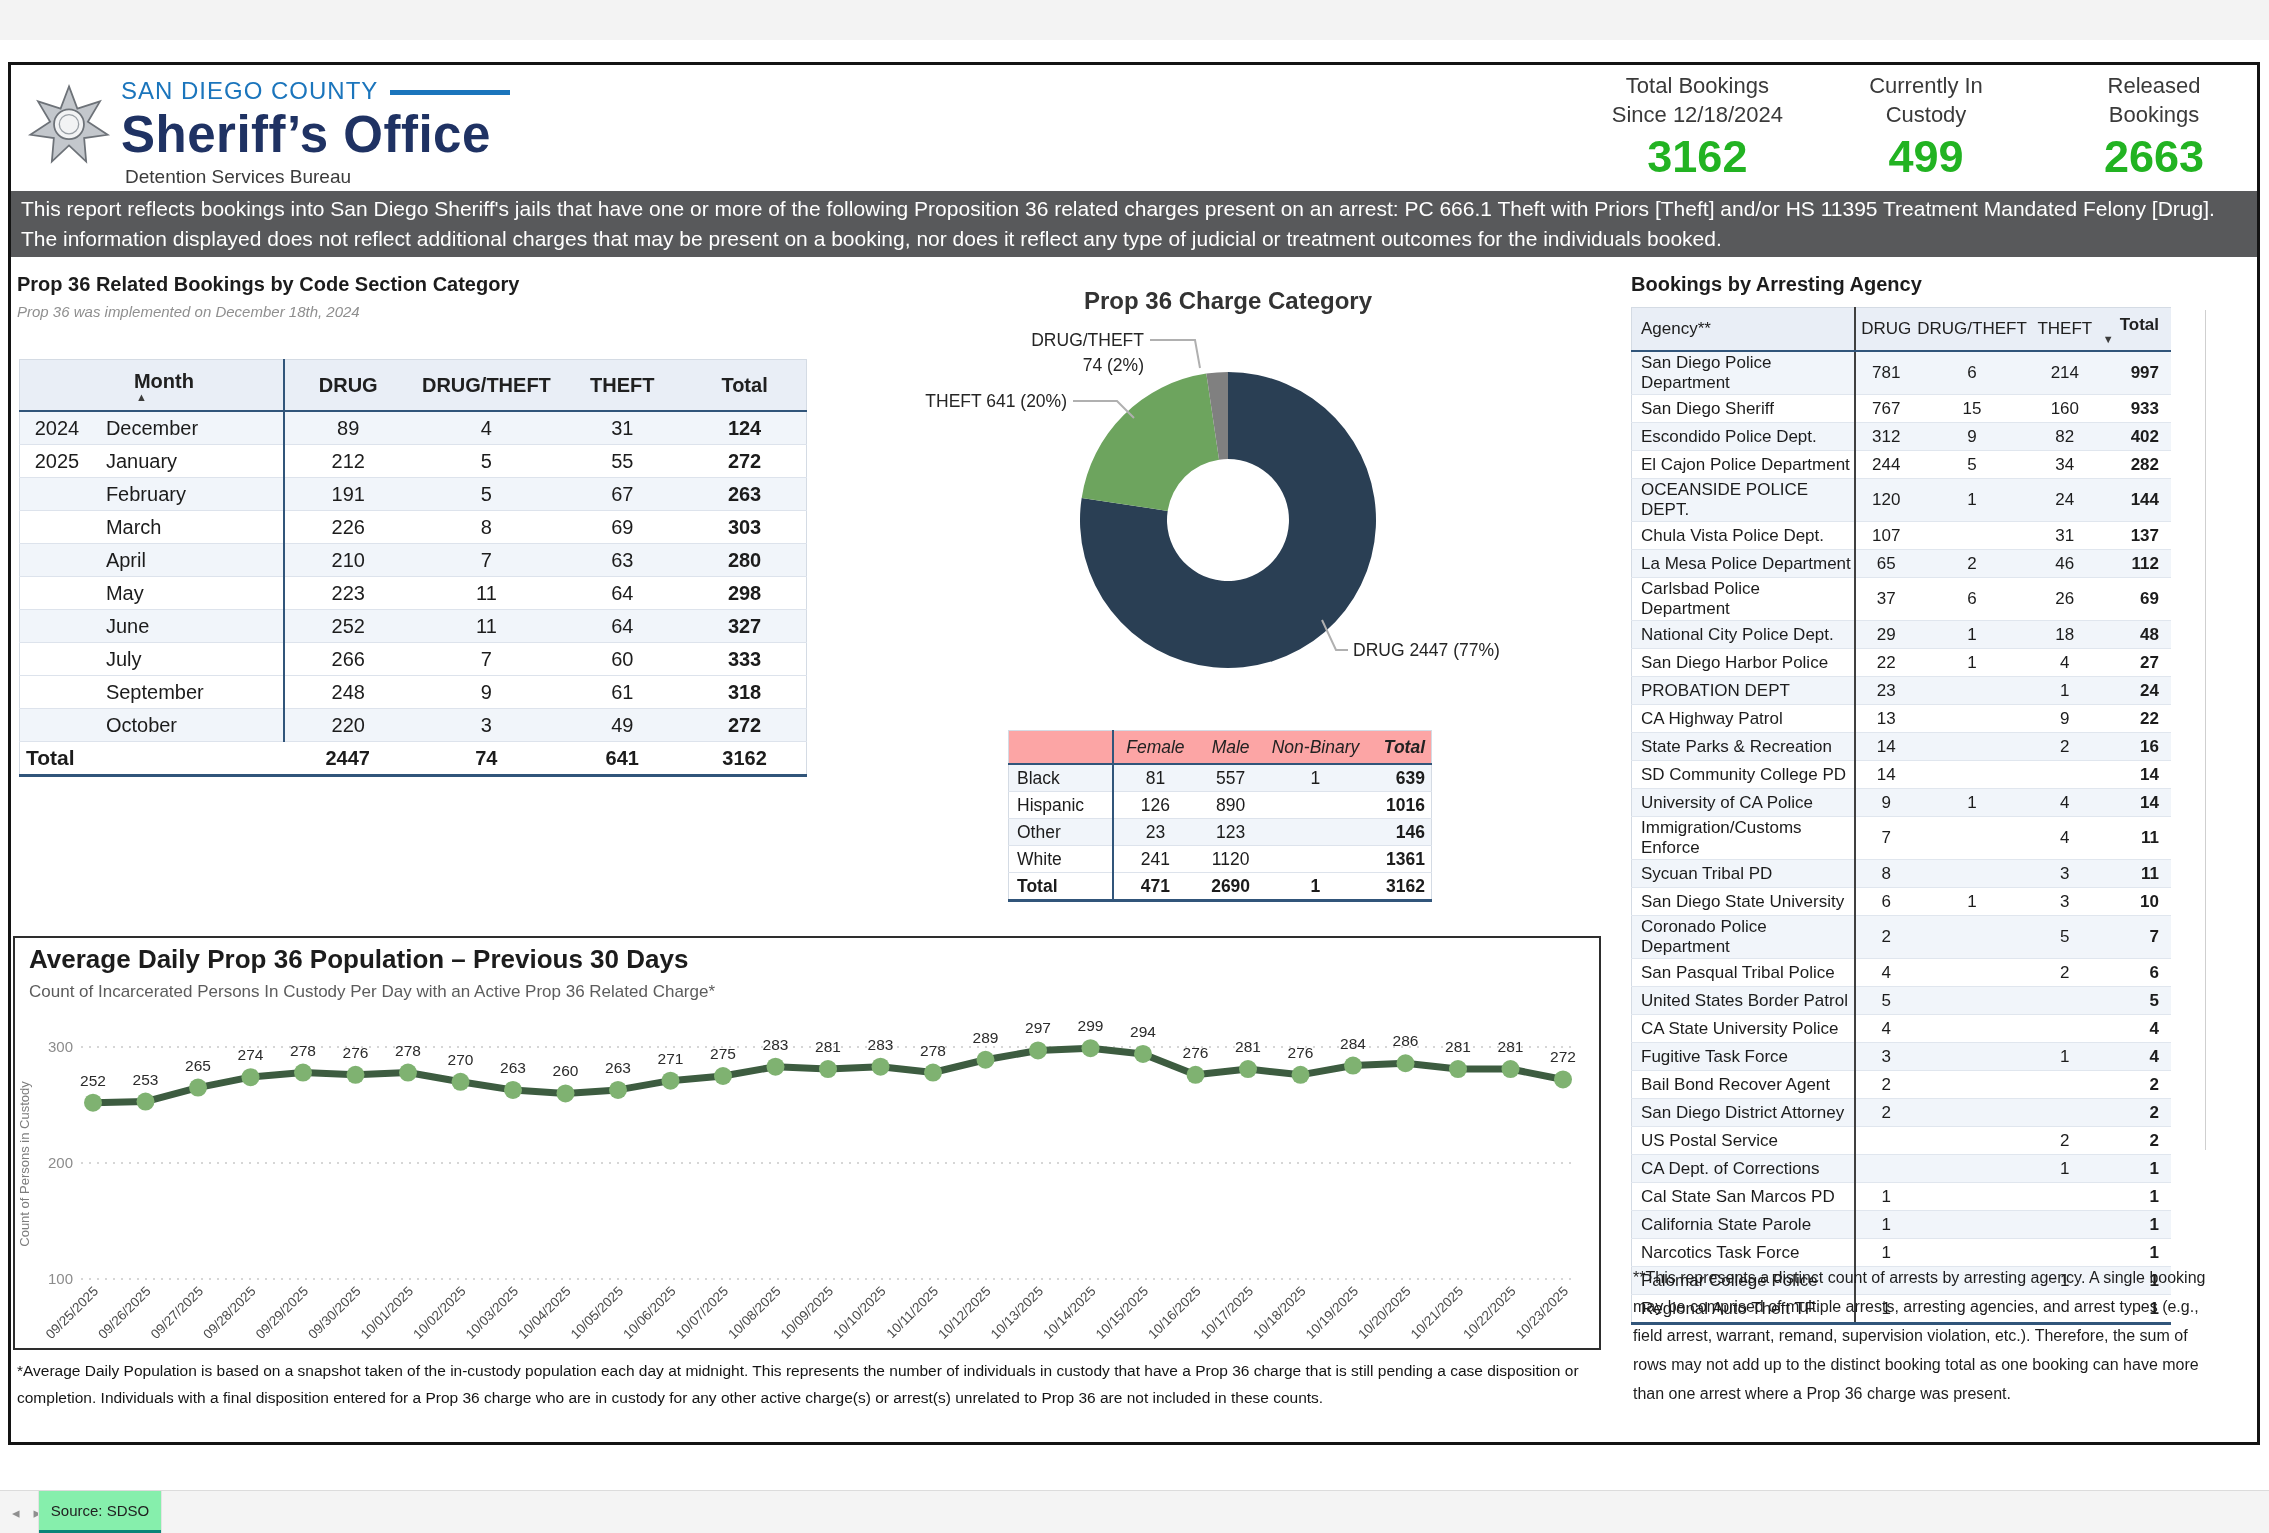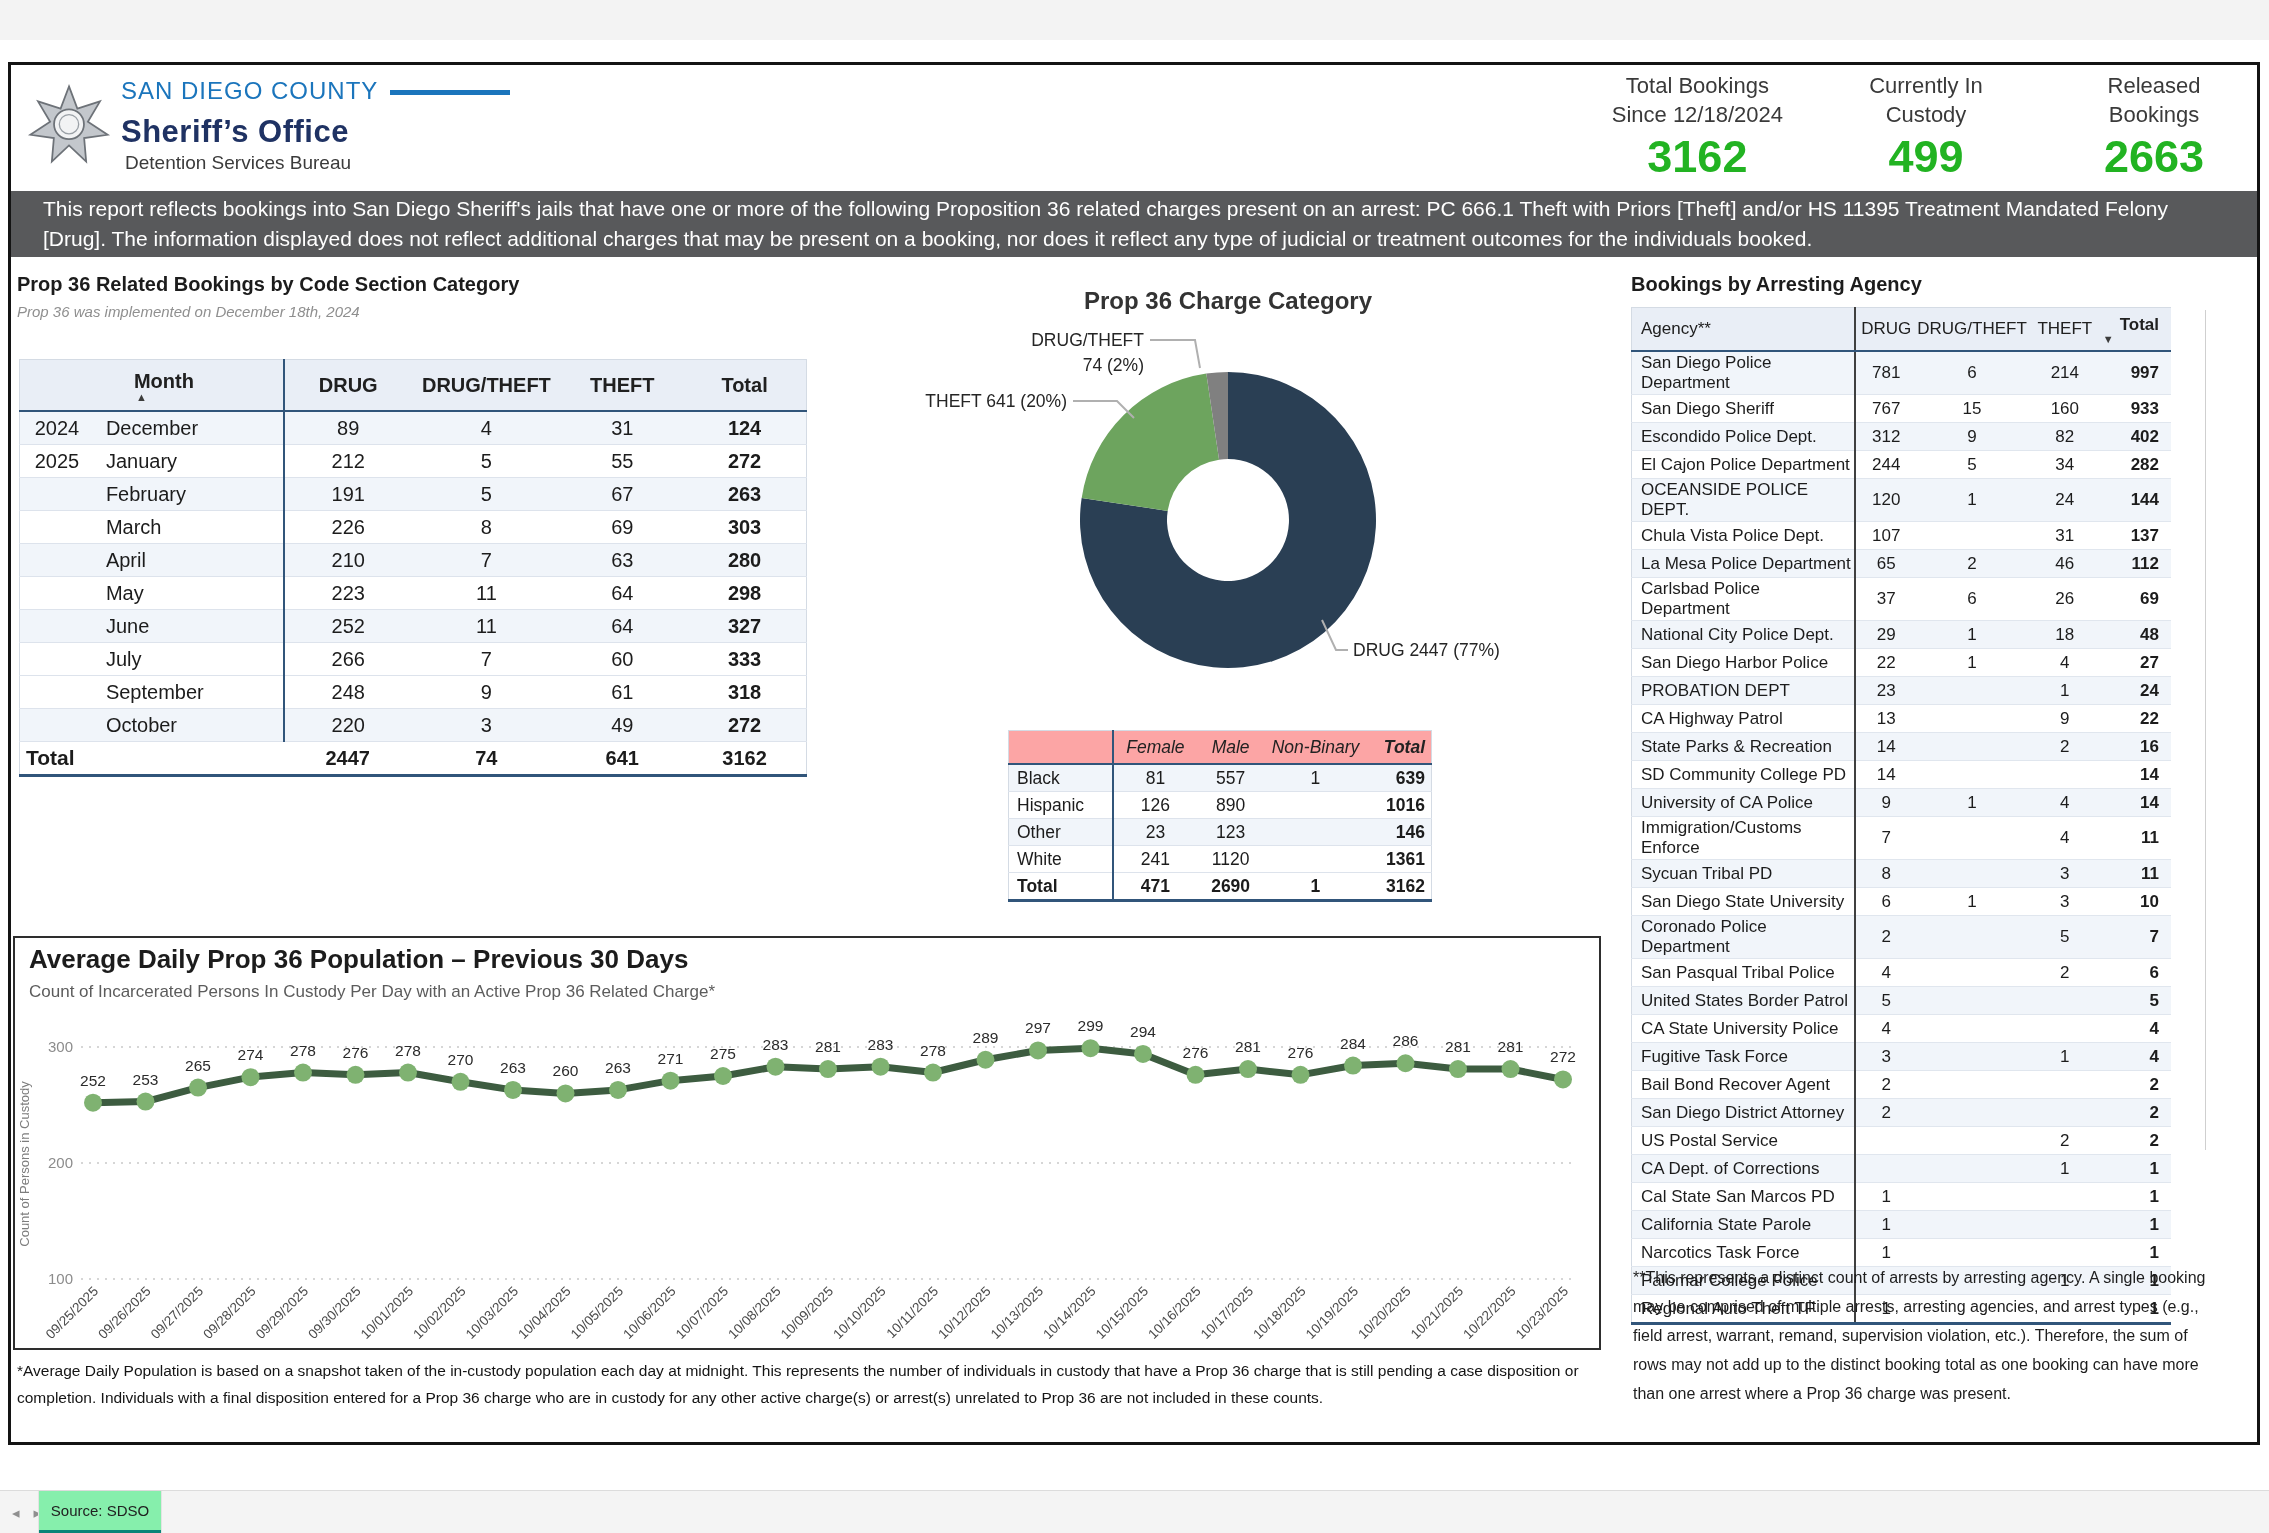--- a/index.html
+++ b/index.html
@@ -8,35 +8,35 @@
   .top-strip{position:absolute;left:0;top:0;width:100%;height:40px;background:#f3f3f3;}
   .report-frame{position:absolute;left:8px;top:62px;width:2252px;height:1383px;
         border:3px solid #141414;background:#fff;box-sizing:border-box;}
 
   
   .hdr{position:absolute;left:0;top:0;width:100%;height:126px;}
   .logo-star{position:absolute;left:14px;top:8px;}
   .logo-text{position:absolute;left:110px;top:12px;white-space:nowrap;}
   .lg1{font-size:24px;letter-spacing:1px;color:#1b75bc;font-weight:500;}
   .lg1 .dash{display:inline-block;width:120px;height:5px;background:#1b75bc;margin-left:12px;vertical-align:middle;}
-  .lg2{font-size:31px;font-weight:bold;color:#1f3263;margin-top:9px;letter-spacing:0.5px;}
+  .lg2{font-size:51px;font-weight:bold;color:#1f3263;margin-top:0px;letter-spacing:0.5px;}
   .lg3{font-size:19px;color:#3b3b3b;margin-top:2px;margin-left:4px;}
   .title-blk{position:absolute;left:0;right:0;top:16px;text-align:center;pointer-events:none;}
   .title-blk h1{margin:0;font-size:47px;color:#101010;}
   .t-bold{font-weight:bold;letter-spacing:1px;}
   .t-light{font-weight:normal;letter-spacing:3px;}
   .stamp{font-size:21px;font-weight:bold;color:#22b322;margin-top:6px;}
   .kpis{position:absolute;right:18px;top:6px;display:flex;gap:58px;}
   .kpi{text-align:center;min-width:170px;}
   .kpi .lab{font-size:22px;color:#3a3a3a;line-height:29px;}
   .kpi .val{font-size:45px;color:#22b322;font-weight:bold;margin-top:2px;}
 
   
   .banner{position:absolute;left:0;top:126px;width:100%;height:66px;background:#58595b;
-          box-sizing:border-box;padding:3px 32px;color:#fff;font-size:21px;line-height:30px;}
+          box-sizing:border-box;padding:3px 10px;color:#fff;font-size:21px;line-height:30px;}
 
   
   .sec-title{font-size:20px;font-weight:bold;color:#1c1c1c;}
   .sec-sub{font-size:15px;font-style:italic;color:#8f8f8f;}
 
   
   .bookings-title{position:absolute;left:6px;top:208px;}
   .bookings-sub{position:absolute;left:6px;top:238px;}
   table{border-collapse:collapse;}
   .mtable{position:absolute;left:8px;top:262px;width:788px;font-size:20px;

